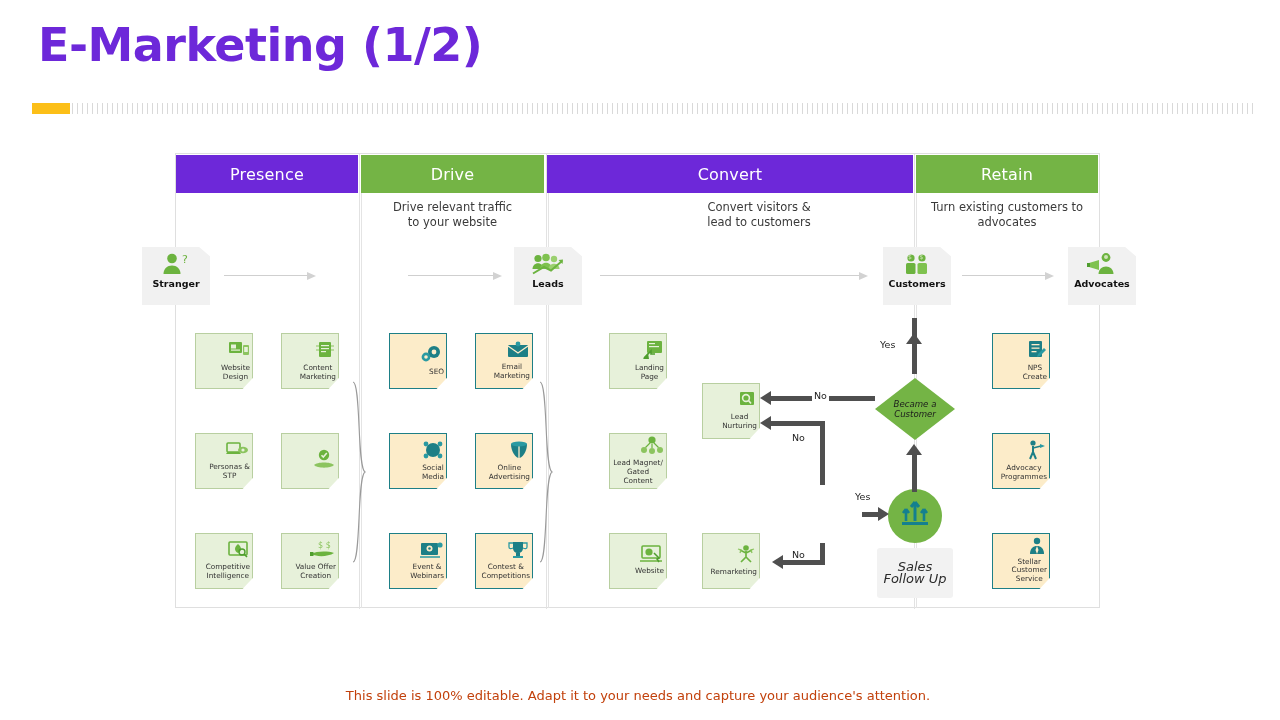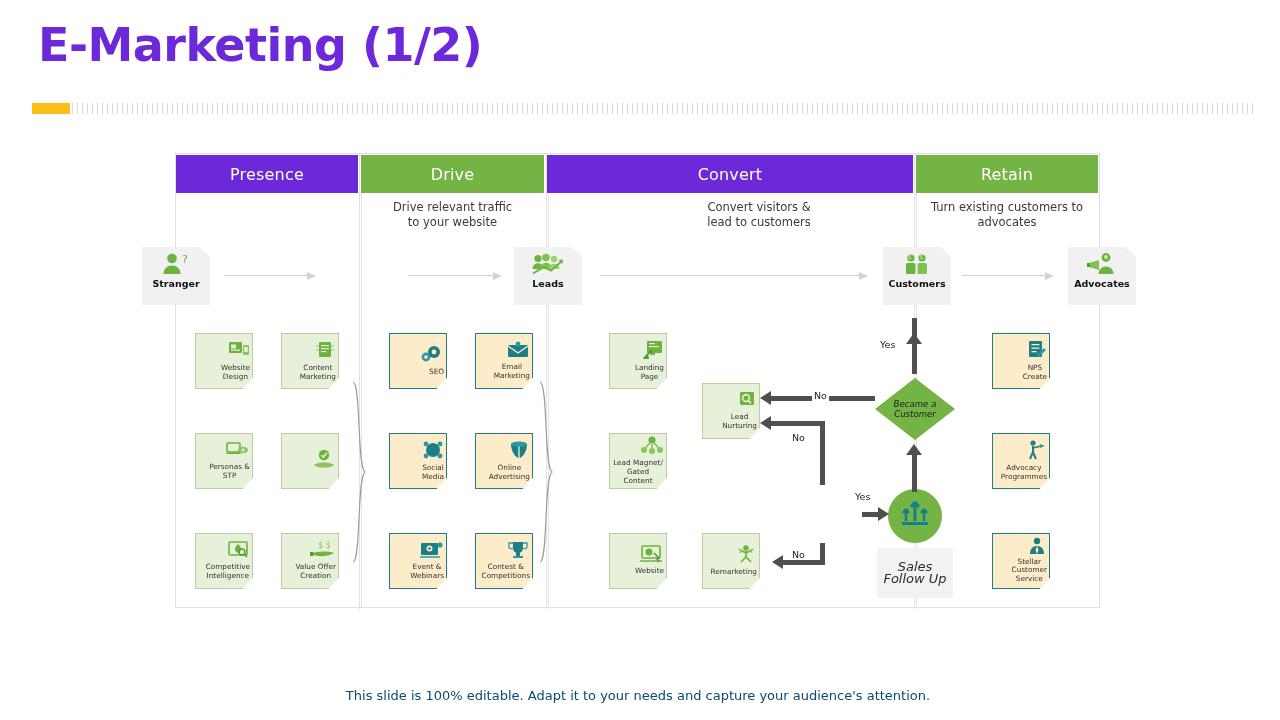--- a/index.html
+++ b/index.html
@@ -124,21 +124,21 @@
     position:absolute;font-size:9.5px;color:#222;
     font-family:"DejaVu Sans", sans-serif;background:#fff;padding:0 2px;
   }
 
   
   .rail{position:absolute;width:1px;background:#e4e4e4;}
 
   
   .footer{
     position:absolute;left:0;right:4px;top:688px;text-align:center;
-    font-size:13px;color:#0c4a6e;font-family:"DejaVu Sans", sans-serif;
+    font-size:13px;color:#c2410c;font-family:"DejaVu Sans", sans-serif;
   }
 </style>
 </head>
 <body>
 
 <div class="slide">
 
   <div class="title">E-Marketing (1/2)</div>
 
   <div class="rulebar">

